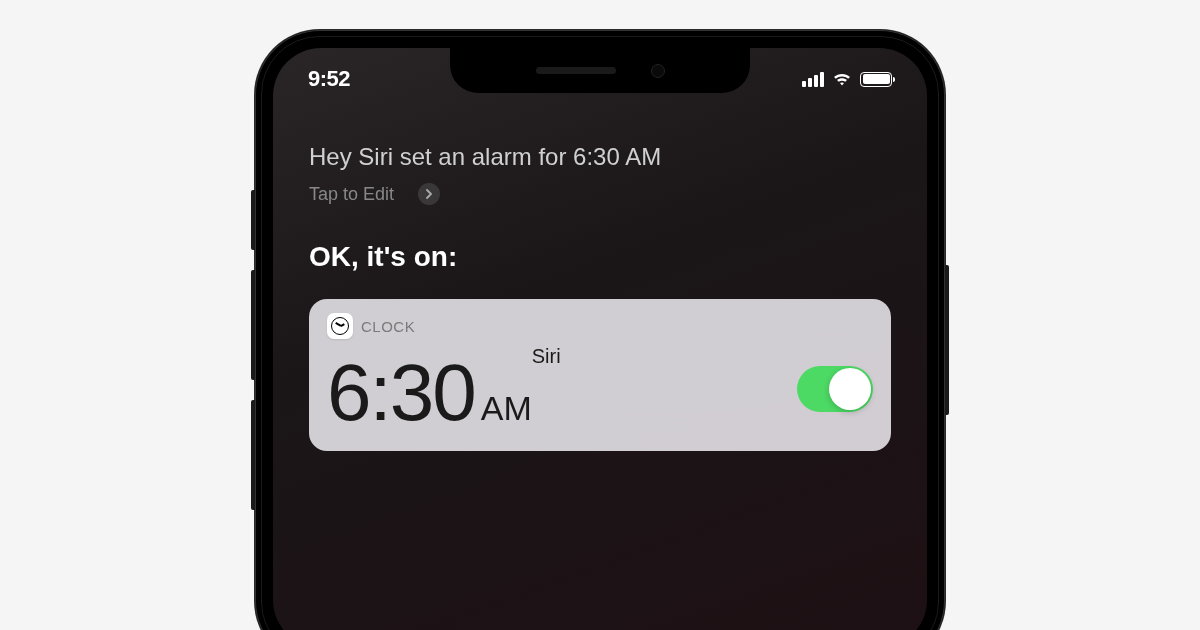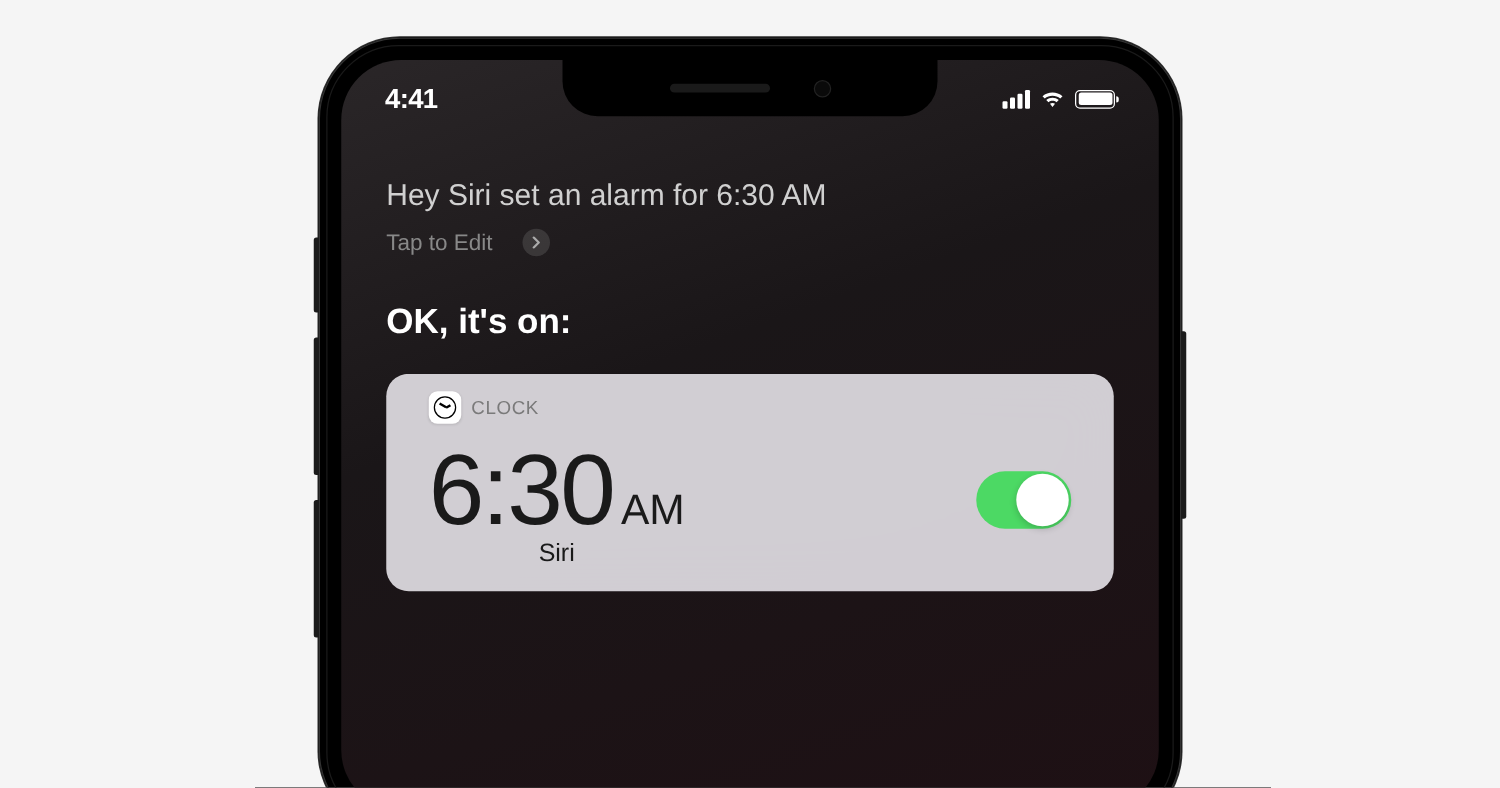--- a/index.html
+++ b/index.html
@@ -198,21 +198,21 @@
     .siri-response {
       color: #fff;
       font-size: 28px;
       font-weight: 700;
       margin-bottom: 26px;
     }
     .clock-card {
       background: rgba(230, 226, 232, 0.9);
       backdrop-filter: blur(20px);
       border-radius: 18px;
-      padding: 14px 34px 18px;
+      padding: 14px 18px 18px;
     }
     .card-header {
       display: flex;
       align-items: center;
       gap: 8px;
       margin-bottom: 6px;
     }
     .clock-icon-box {
       width: 26px;
       height: 26px;
@@ -258,22 +258,20 @@
       letter-spacing: 0.5px;
       font-weight: 400;
     }
     .alarm-row {
       display: flex;
       align-items: center;
       justify-content: space-between;
     }
     .alarm-time-wrap {
       display: flex;
-      flex-direction: column;
-      text-align: center;
     }
     .alarm-time {
       display: flex;
       align-items: baseline;
       gap: 6px;
       color: #1a1a1a;
     }
     .time-big {
       font-size: 80px;
       font-weight: 300;
@@ -319,21 +317,21 @@
   <div class="side-button-left-3"></div>
   <div class="side-button-right"></div>
 
   <div class="screen">
     <div class="notch">
       <div class="speaker"></div>
       <div class="camera"></div>
     </div>
 
     <div class="status-bar">
-      <div class="status-time">4:41</div>
+      <div class="status-time">9:52</div>
       <div class="status-right">
         <div class="signal-bars">
           <span></span>
             <span></span>
             <span></span>
             <span></span>
         </div>
         <div class="wifi-icon">
           <svg width="20" height="15" viewBox="0 0 20 15">
             <path d="M10 13.5 L12 11 C11 10.3 9 10.3 8 11 Z M5 8 C8 5.5 12 5.5 15 8 L13.2 9.8 C11.3 8.3 8.7 8.3 6.8 9.8 Z M2 5 C6.5 1 13.5 1 18 5 L16.2 6.8 C12.8 3.8 7.2 3.8 3.8 6.8 Z" fill="#fff"></path>

